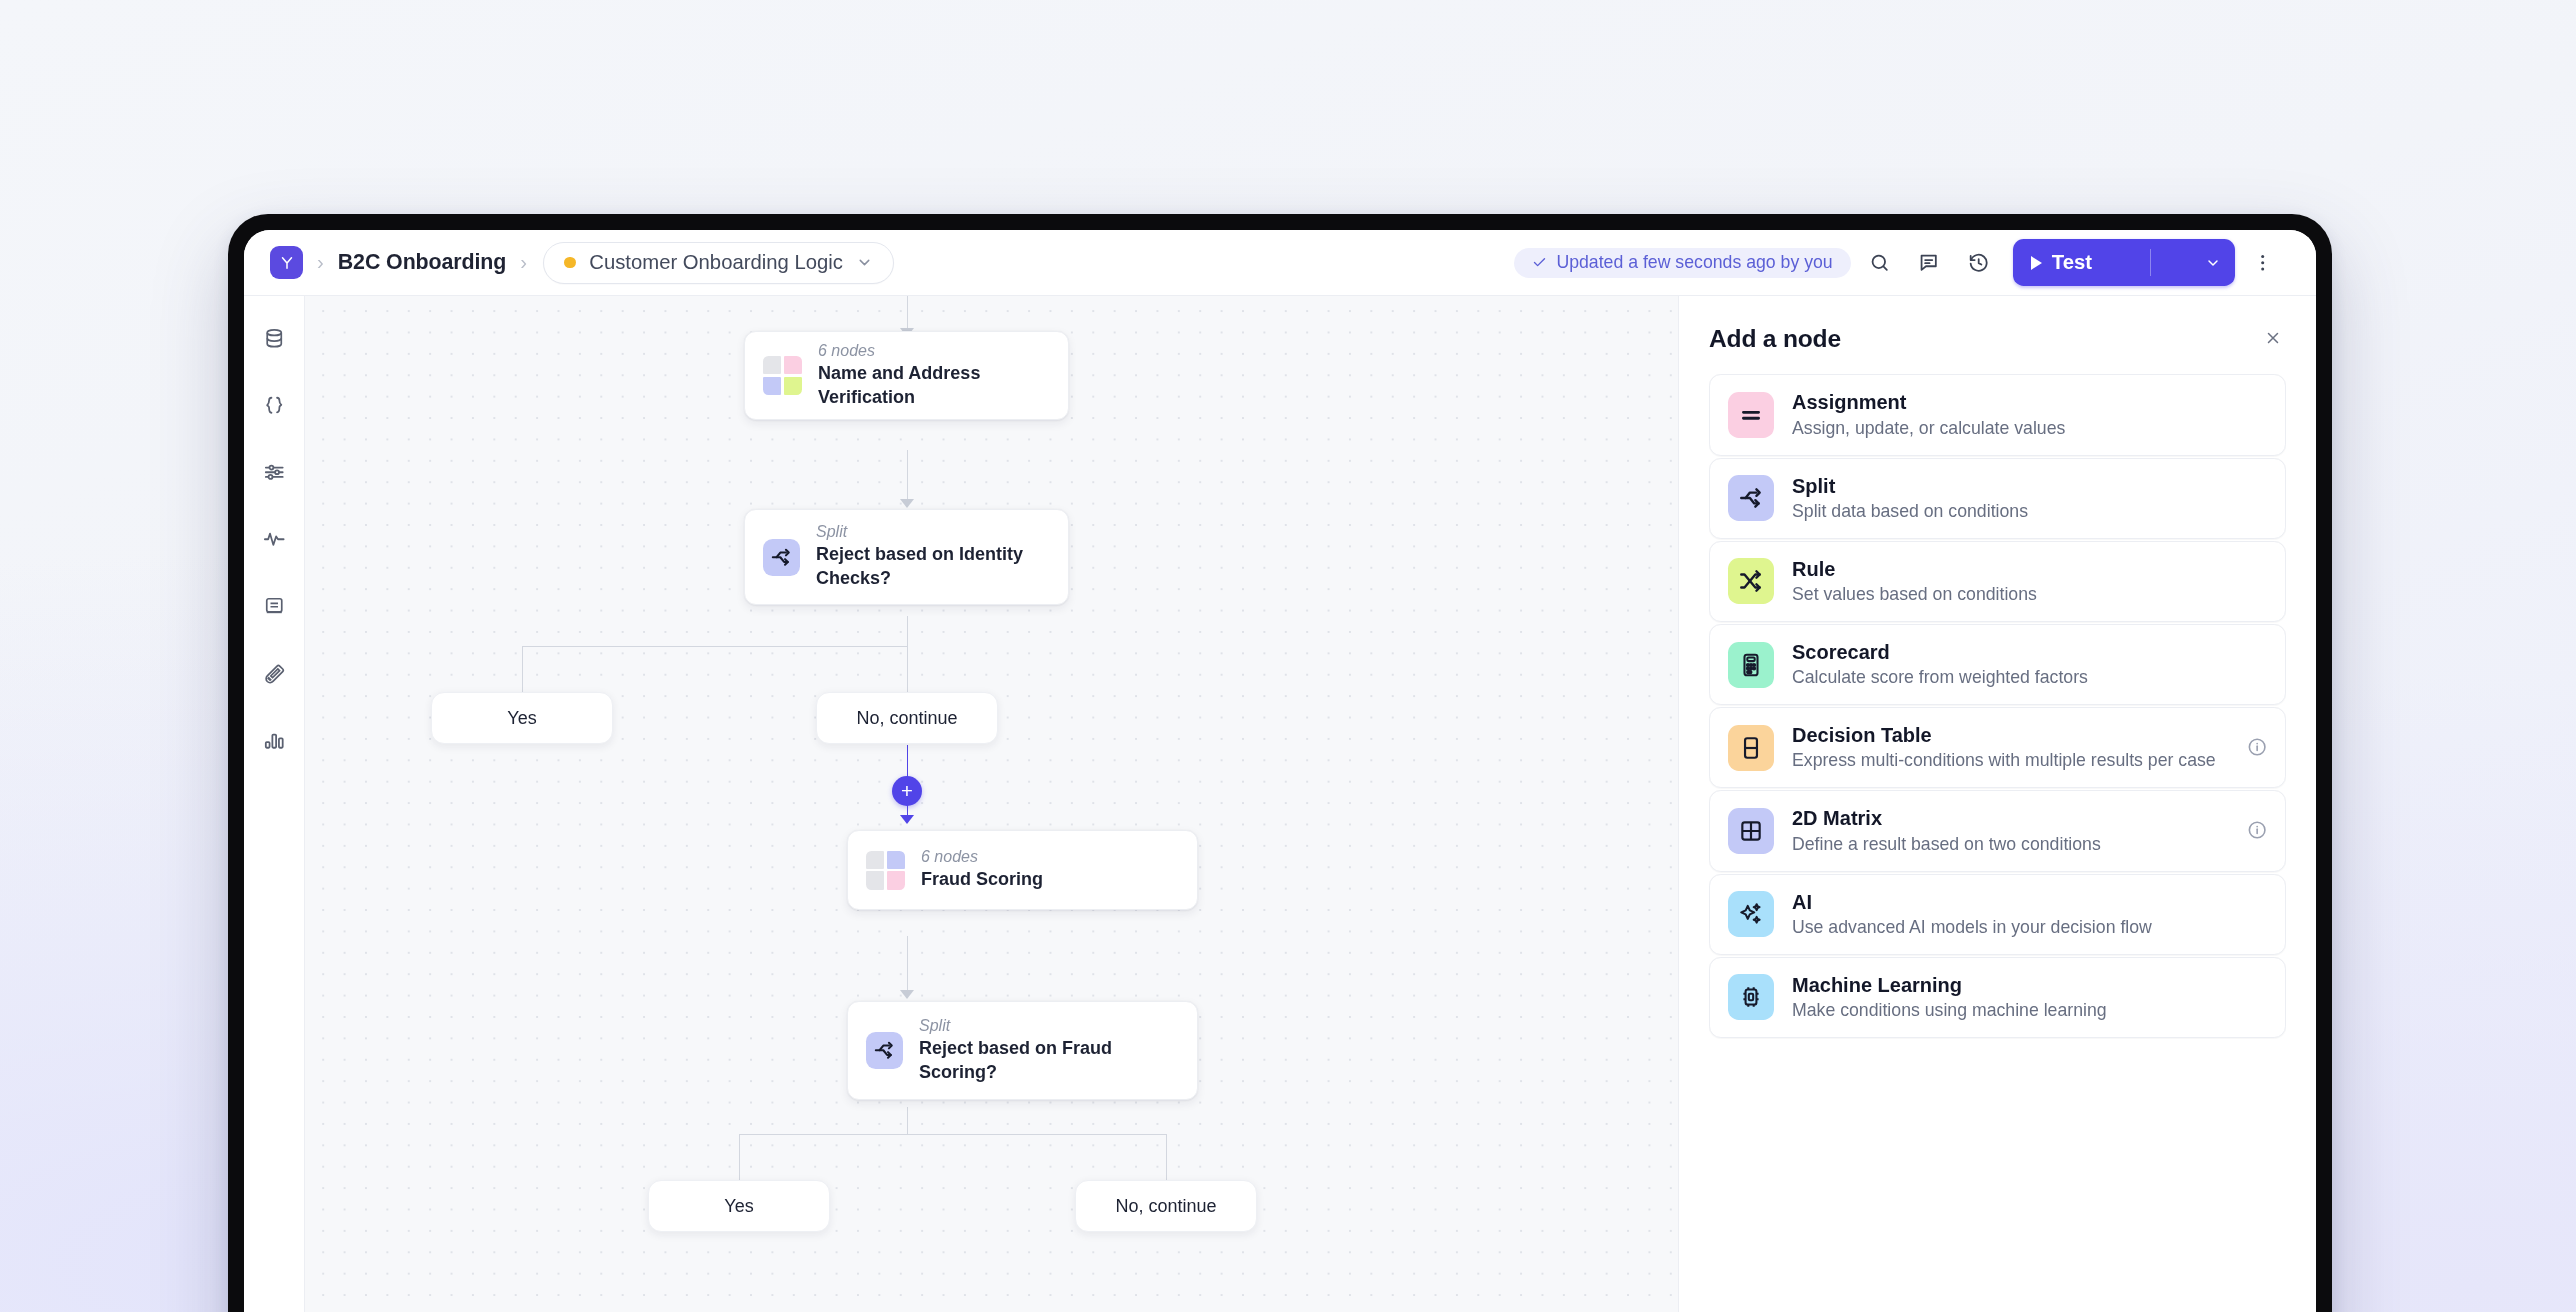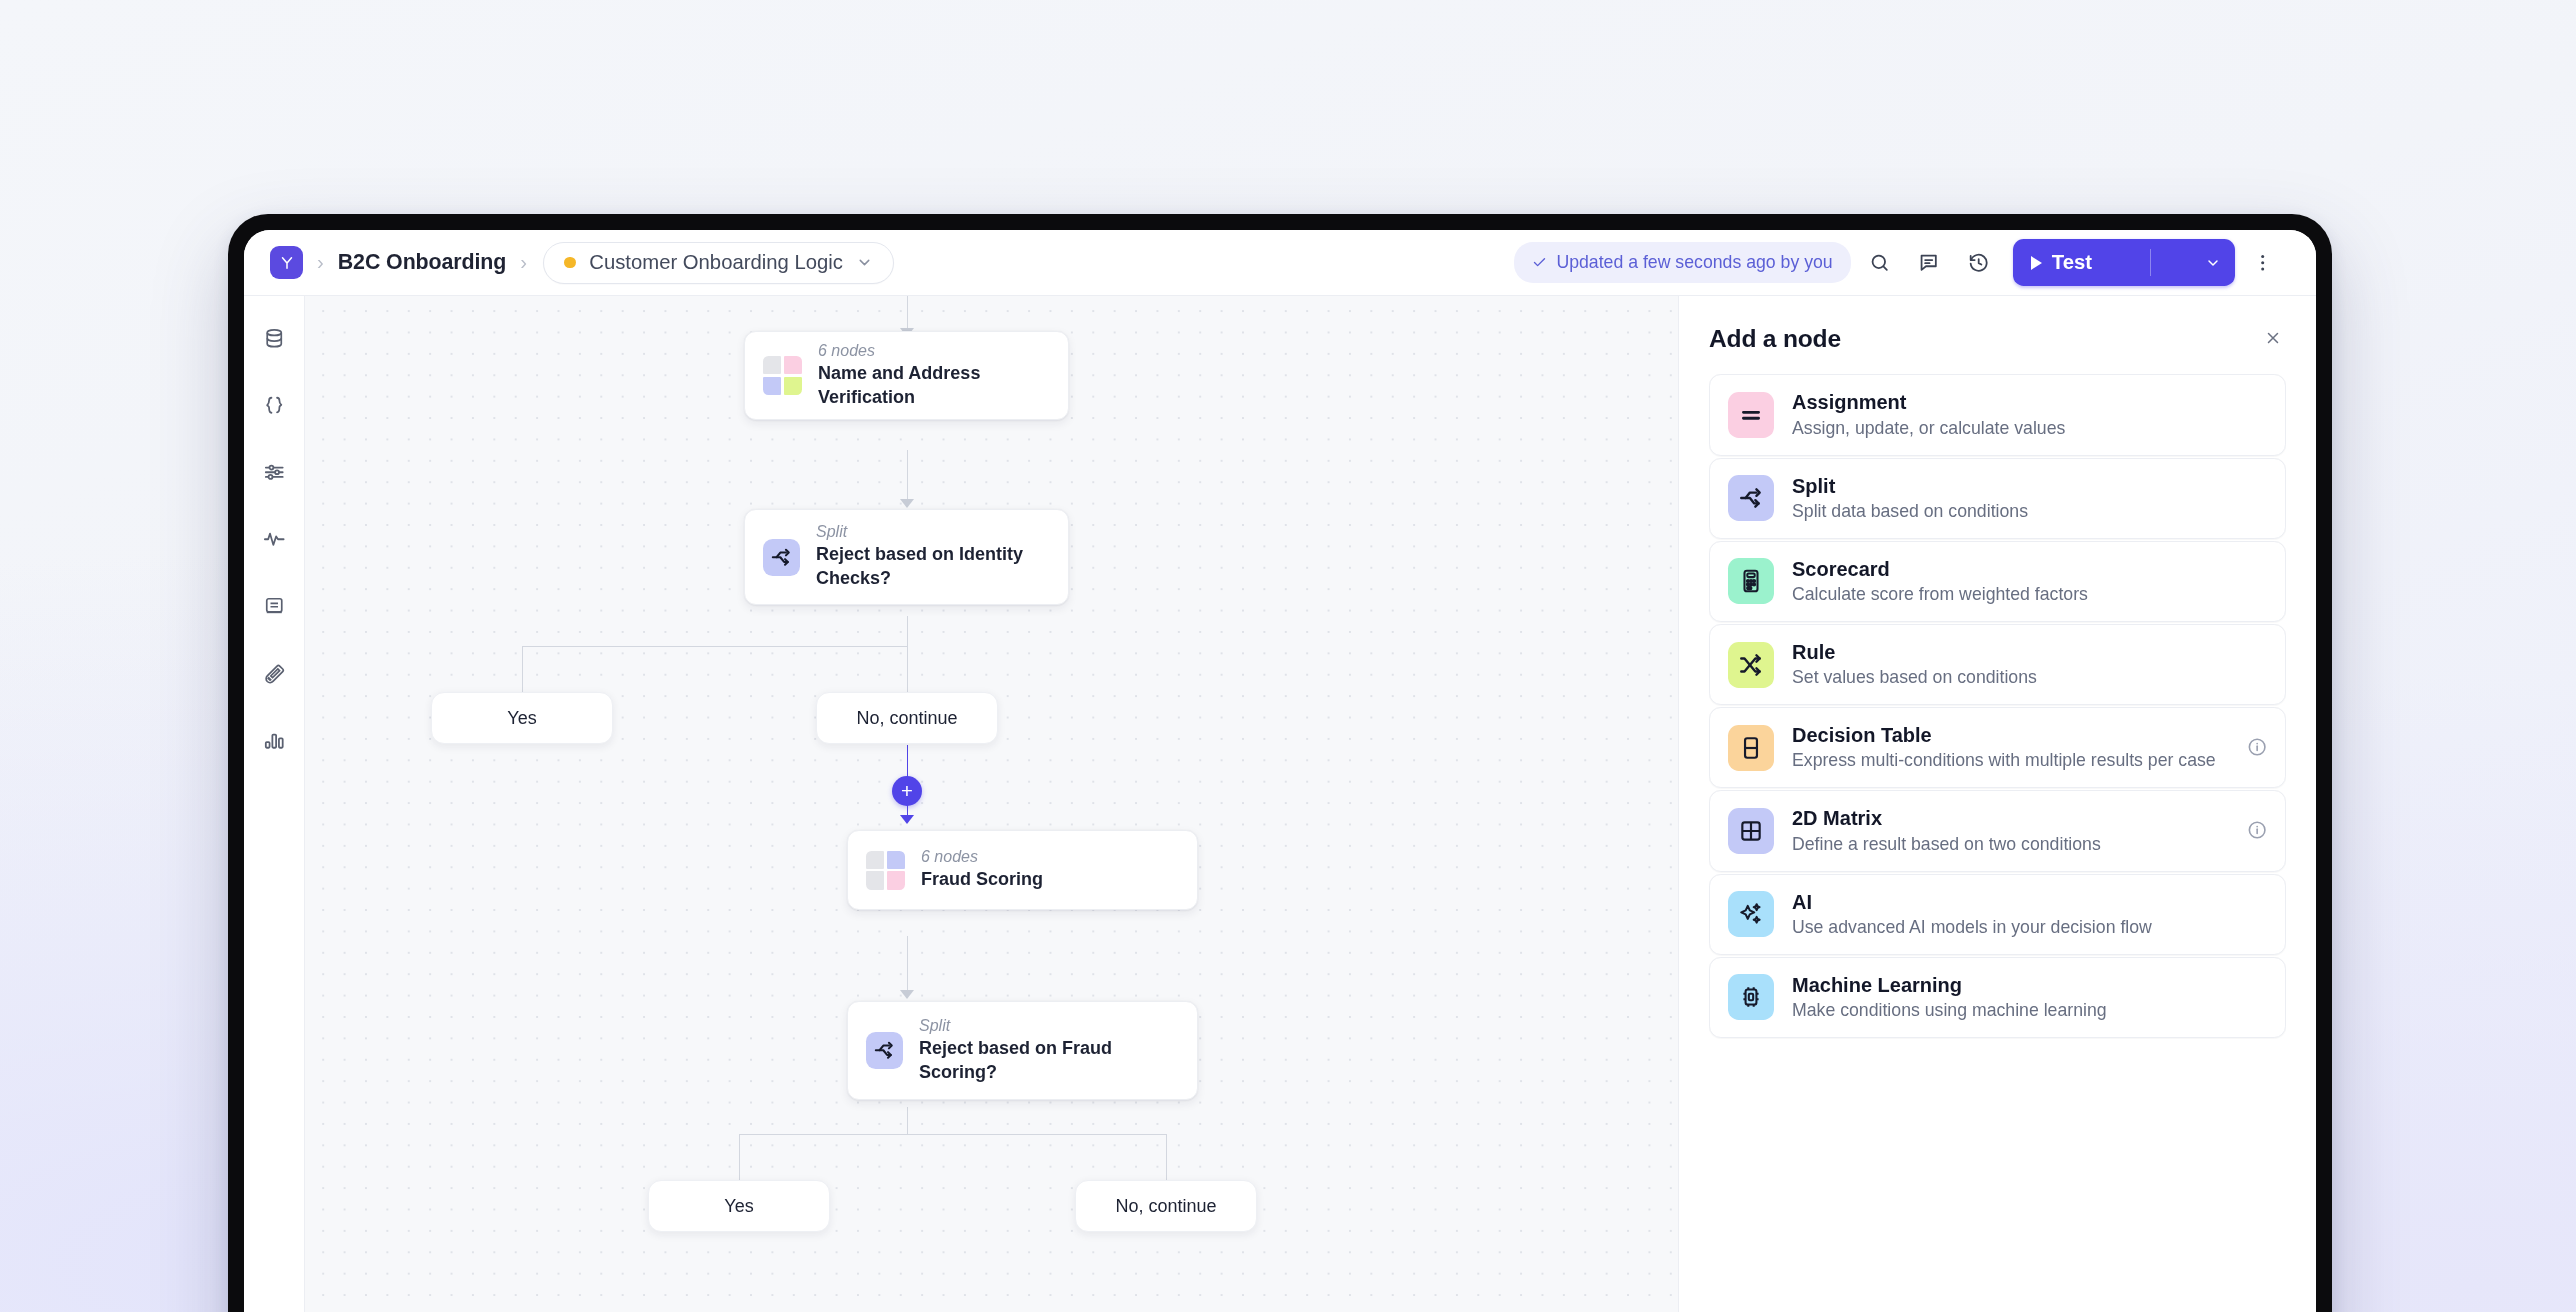--- a/index.html
+++ b/index.html
@@ -64,21 +64,21 @@
   }
   .dot-amber { width: 11.8px; height: 11.8px; border-radius: 50%; background: #f5b728; flex:none; }
   .flow-chip-label { font-size: 20.3px; color: #434a5c; font-weight: 400; }
   .chev { color: #8a90a0; display:flex; }
   .chev svg { width: 17px; height: 17px; }
 
   .spacer { flex: 1 1 auto; }
 
   .saved-pill {
     display: flex; align-items: center; gap: 9.6px;
-    height: 41px; padding: 0 18px;
+    height: 30px; padding: 0 18px;
     border-radius: 19px; background: #eeeffc;
     color: #5b5fd6; font-size: 17.7px;
   }
   .saved-pill svg { width: 15px; height: 15px; }
 
   .icon-btn {
     width: 42px; height: 42px; border-radius: 9.6px;
     display: flex; align-items: center; justify-content: center;
     color: #3c4354; margin-left: 7.5px; flex:none;
   }
@@ -476,20 +476,35 @@
             <svg viewBox="0 0 24 24" fill="none" stroke="currentColor" stroke-width="2.2" stroke-linecap="round" stroke-linejoin="round">
                   <path d="M3 12h4l4-5h6"></path>
                   <path d="M7 12h4l4 5h4"></path>
                   <path d="M17 4l3 3-3 3"></path>
                   <path d="M16 14l3 3-3 3"></path>
                 </svg>
           </span>
           <span class="ni-text">
             <span class="ni-title">Split</span>
             <span class="ni-desc">Split data based on conditions</span>
+          </span>
+        </div>
+
+        <div class="node-item">
+          <span class="ni-icon" style="background:#dff58f">
+            <svg viewBox="0 0 24 24" fill="none" stroke="currentColor" stroke-width="2.2" stroke-linecap="round" stroke-linejoin="round">
+                  <path d="M3 6h3l10 12h4"></path>
+                  <path d="M3 18h3L16 6h4"></path>
+                  <path d="M17 3l3 3-3 3"></path>
+                  <path d="M17 15l3 3-3 3"></path>
+                </svg>
+          </span>
+          <span class="ni-text">
+            <span class="ni-title">Rule</span>
+            <span class="ni-desc">Set values based on conditions</span>
           </span>
         </div>
 
         <div class="node-item">
           <span class="ni-icon" style="background:#9bf2cd">
             <svg viewBox="0 0 24 24" fill="none" stroke="currentColor" stroke-width="1.9" stroke-linejoin="round">
                   <rect x="6" y="2.5" width="12" height="19" rx="2.2"></rect>
                   <rect x="8.6" y="5" width="6.8" height="3.4" rx="1"></rect>
                   <circle cx="9.2" cy="12" r="1"></circle>
                   <circle cx="12" cy="12" r="1"></circle>
@@ -500,35 +515,20 @@
                   <rect x="8.4" y="17.6" width="4" height="1.9" rx=".9"></rect>
                 </svg>
           </span>
           <span class="ni-text">
             <span class="ni-title">Scorecard</span>
             <span class="ni-desc">Calculate score from weighted factors</span>
           </span>
         </div>
 
         <div class="node-item">
-          <span class="ni-icon" style="background:#dff58f">
-            <svg viewBox="0 0 24 24" fill="none" stroke="currentColor" stroke-width="2.2" stroke-linecap="round" stroke-linejoin="round">
-                  <path d="M3 6h3l10 12h4"></path>
-                  <path d="M3 18h3L16 6h4"></path>
-                  <path d="M17 3l3 3-3 3"></path>
-                  <path d="M17 15l3 3-3 3"></path>
-                </svg>
-          </span>
-          <span class="ni-text">
-            <span class="ni-title">Rule</span>
-            <span class="ni-desc">Set values based on conditions</span>
-          </span>
-        </div>
-
-        <div class="node-item">
           <span class="ni-icon" style="background:#fbd49b">
             <svg viewBox="0 0 24 24" fill="none" stroke="currentColor" stroke-width="2" stroke-linejoin="round">
                   <rect x="6.5" y="3" width="11" height="18" rx="2"></rect>
                   <path d="M6.5 12h11"></path>
                 </svg>
           </span>
           <span class="ni-text">
             <span class="ni-title">Decision Table</span>
             <span class="ni-desc">Express multi-conditions with multiple results per case</span>
           </span>

